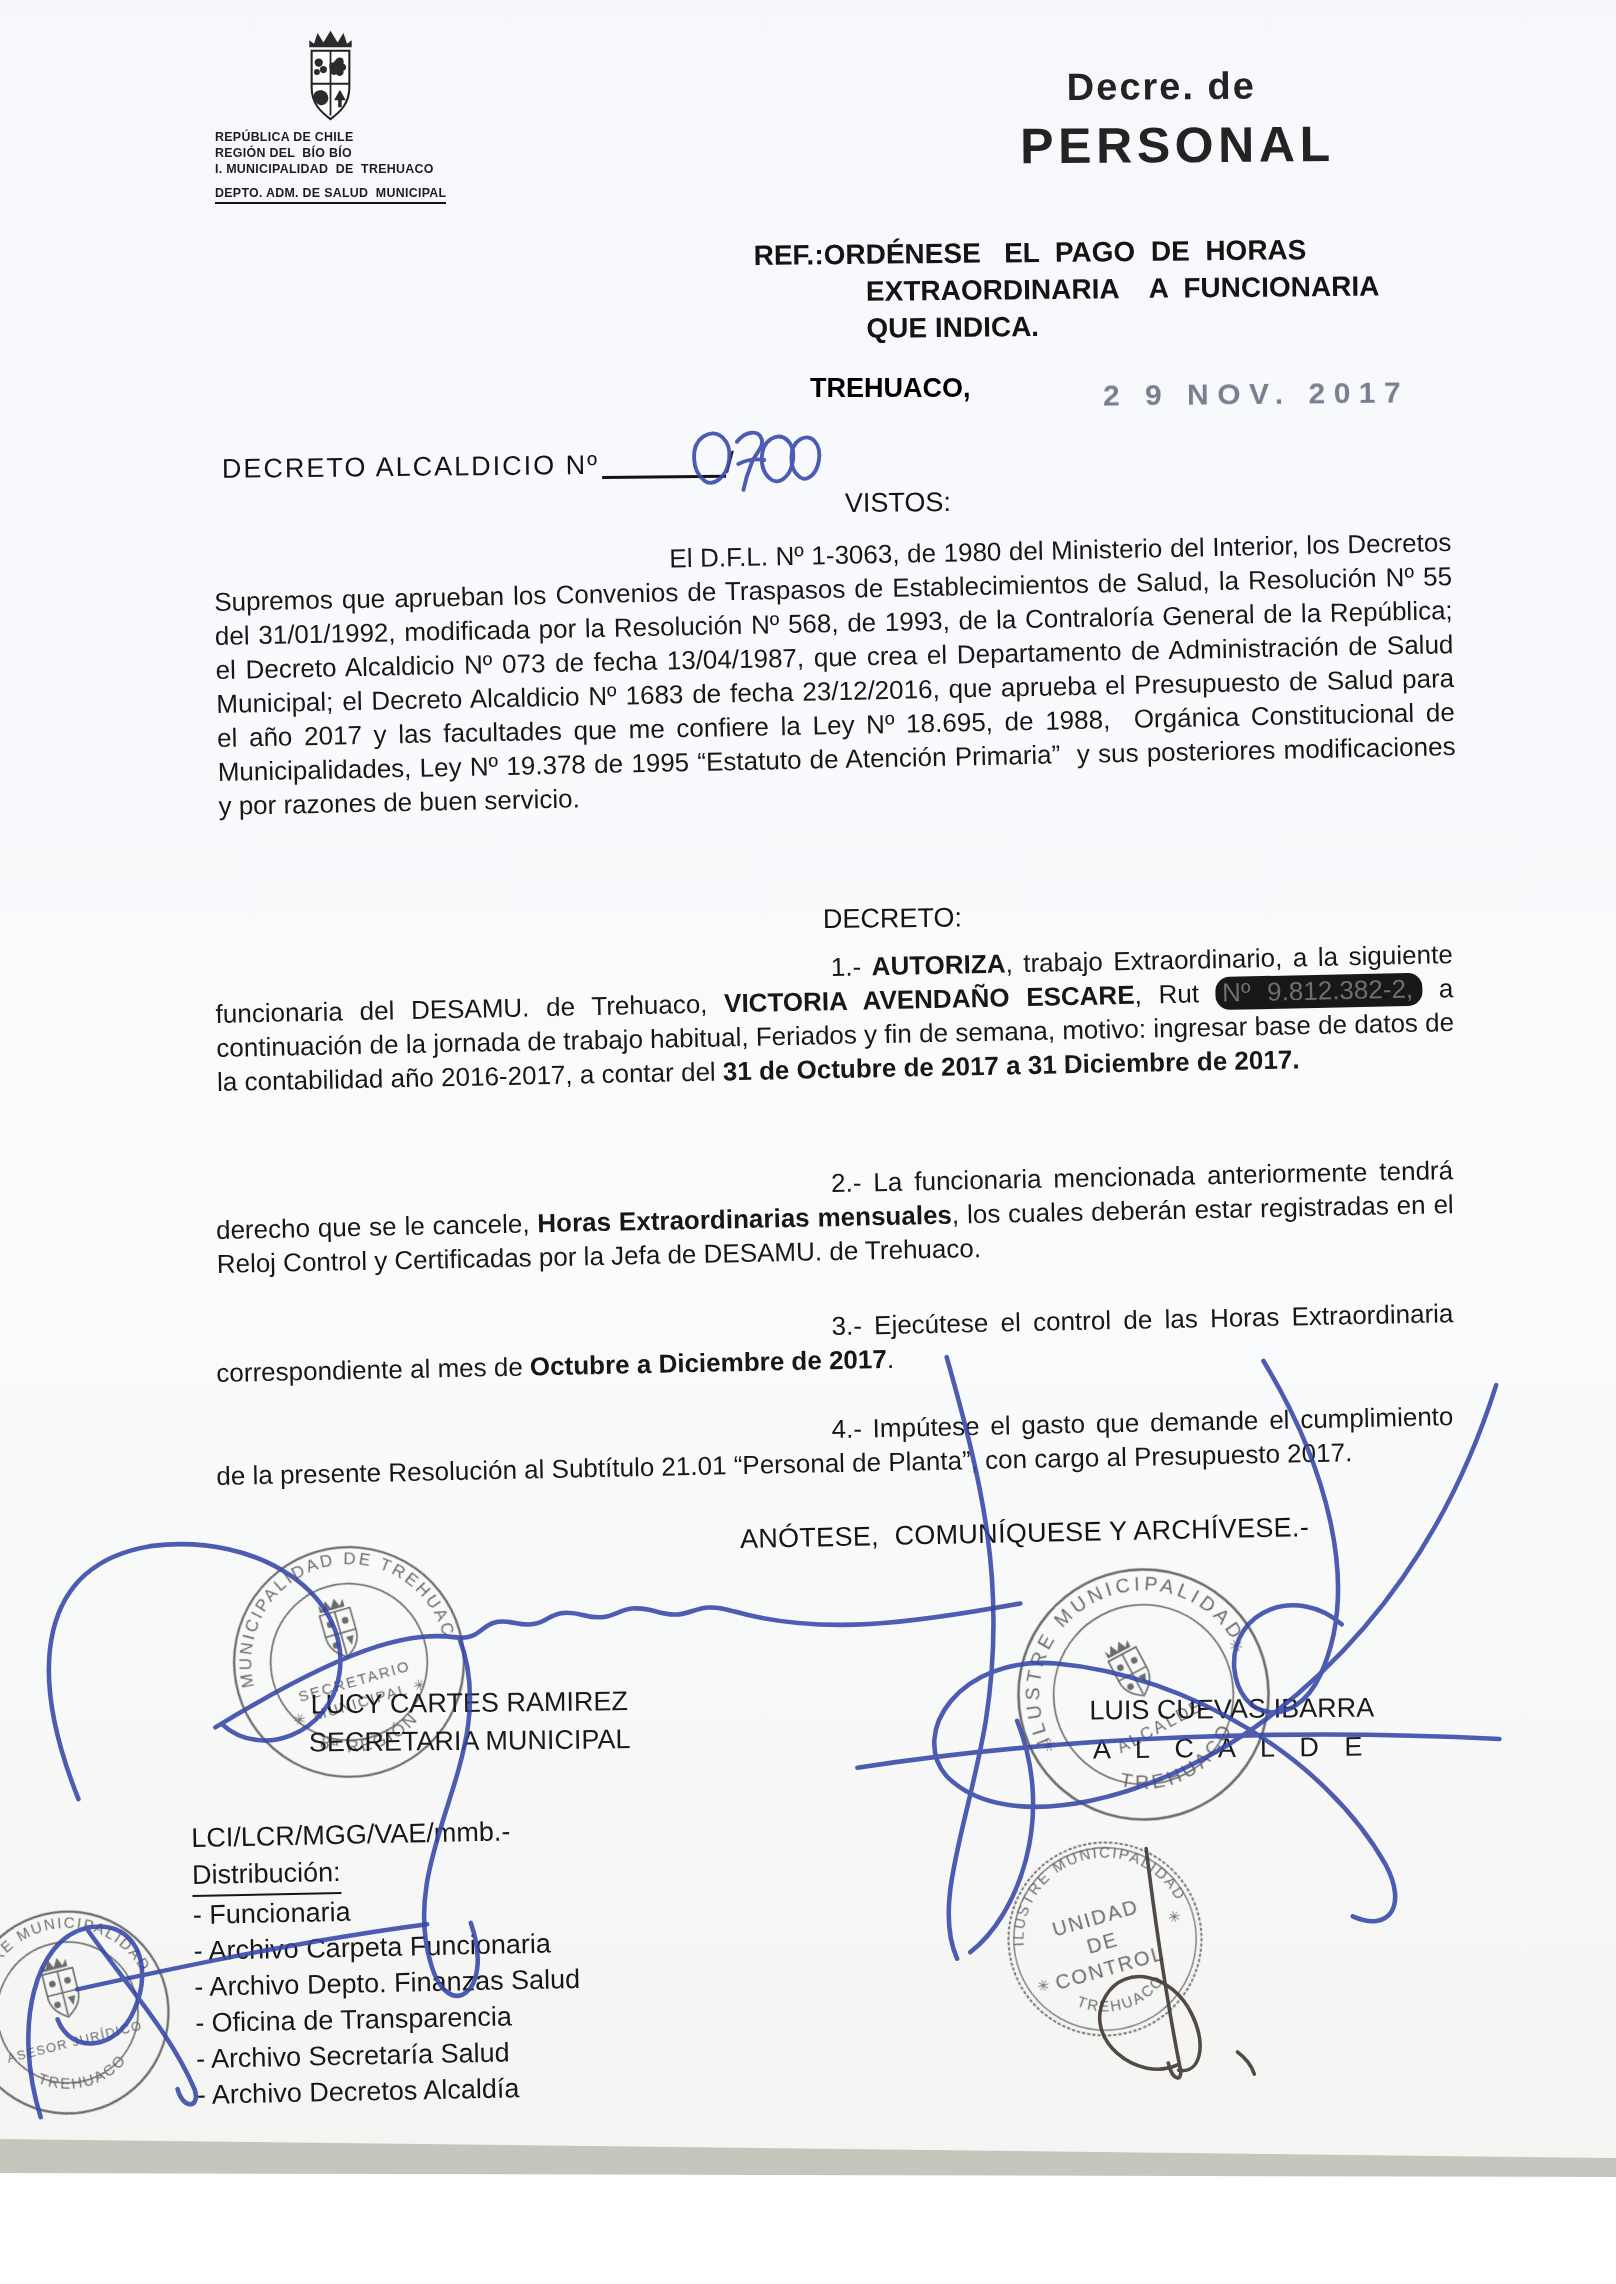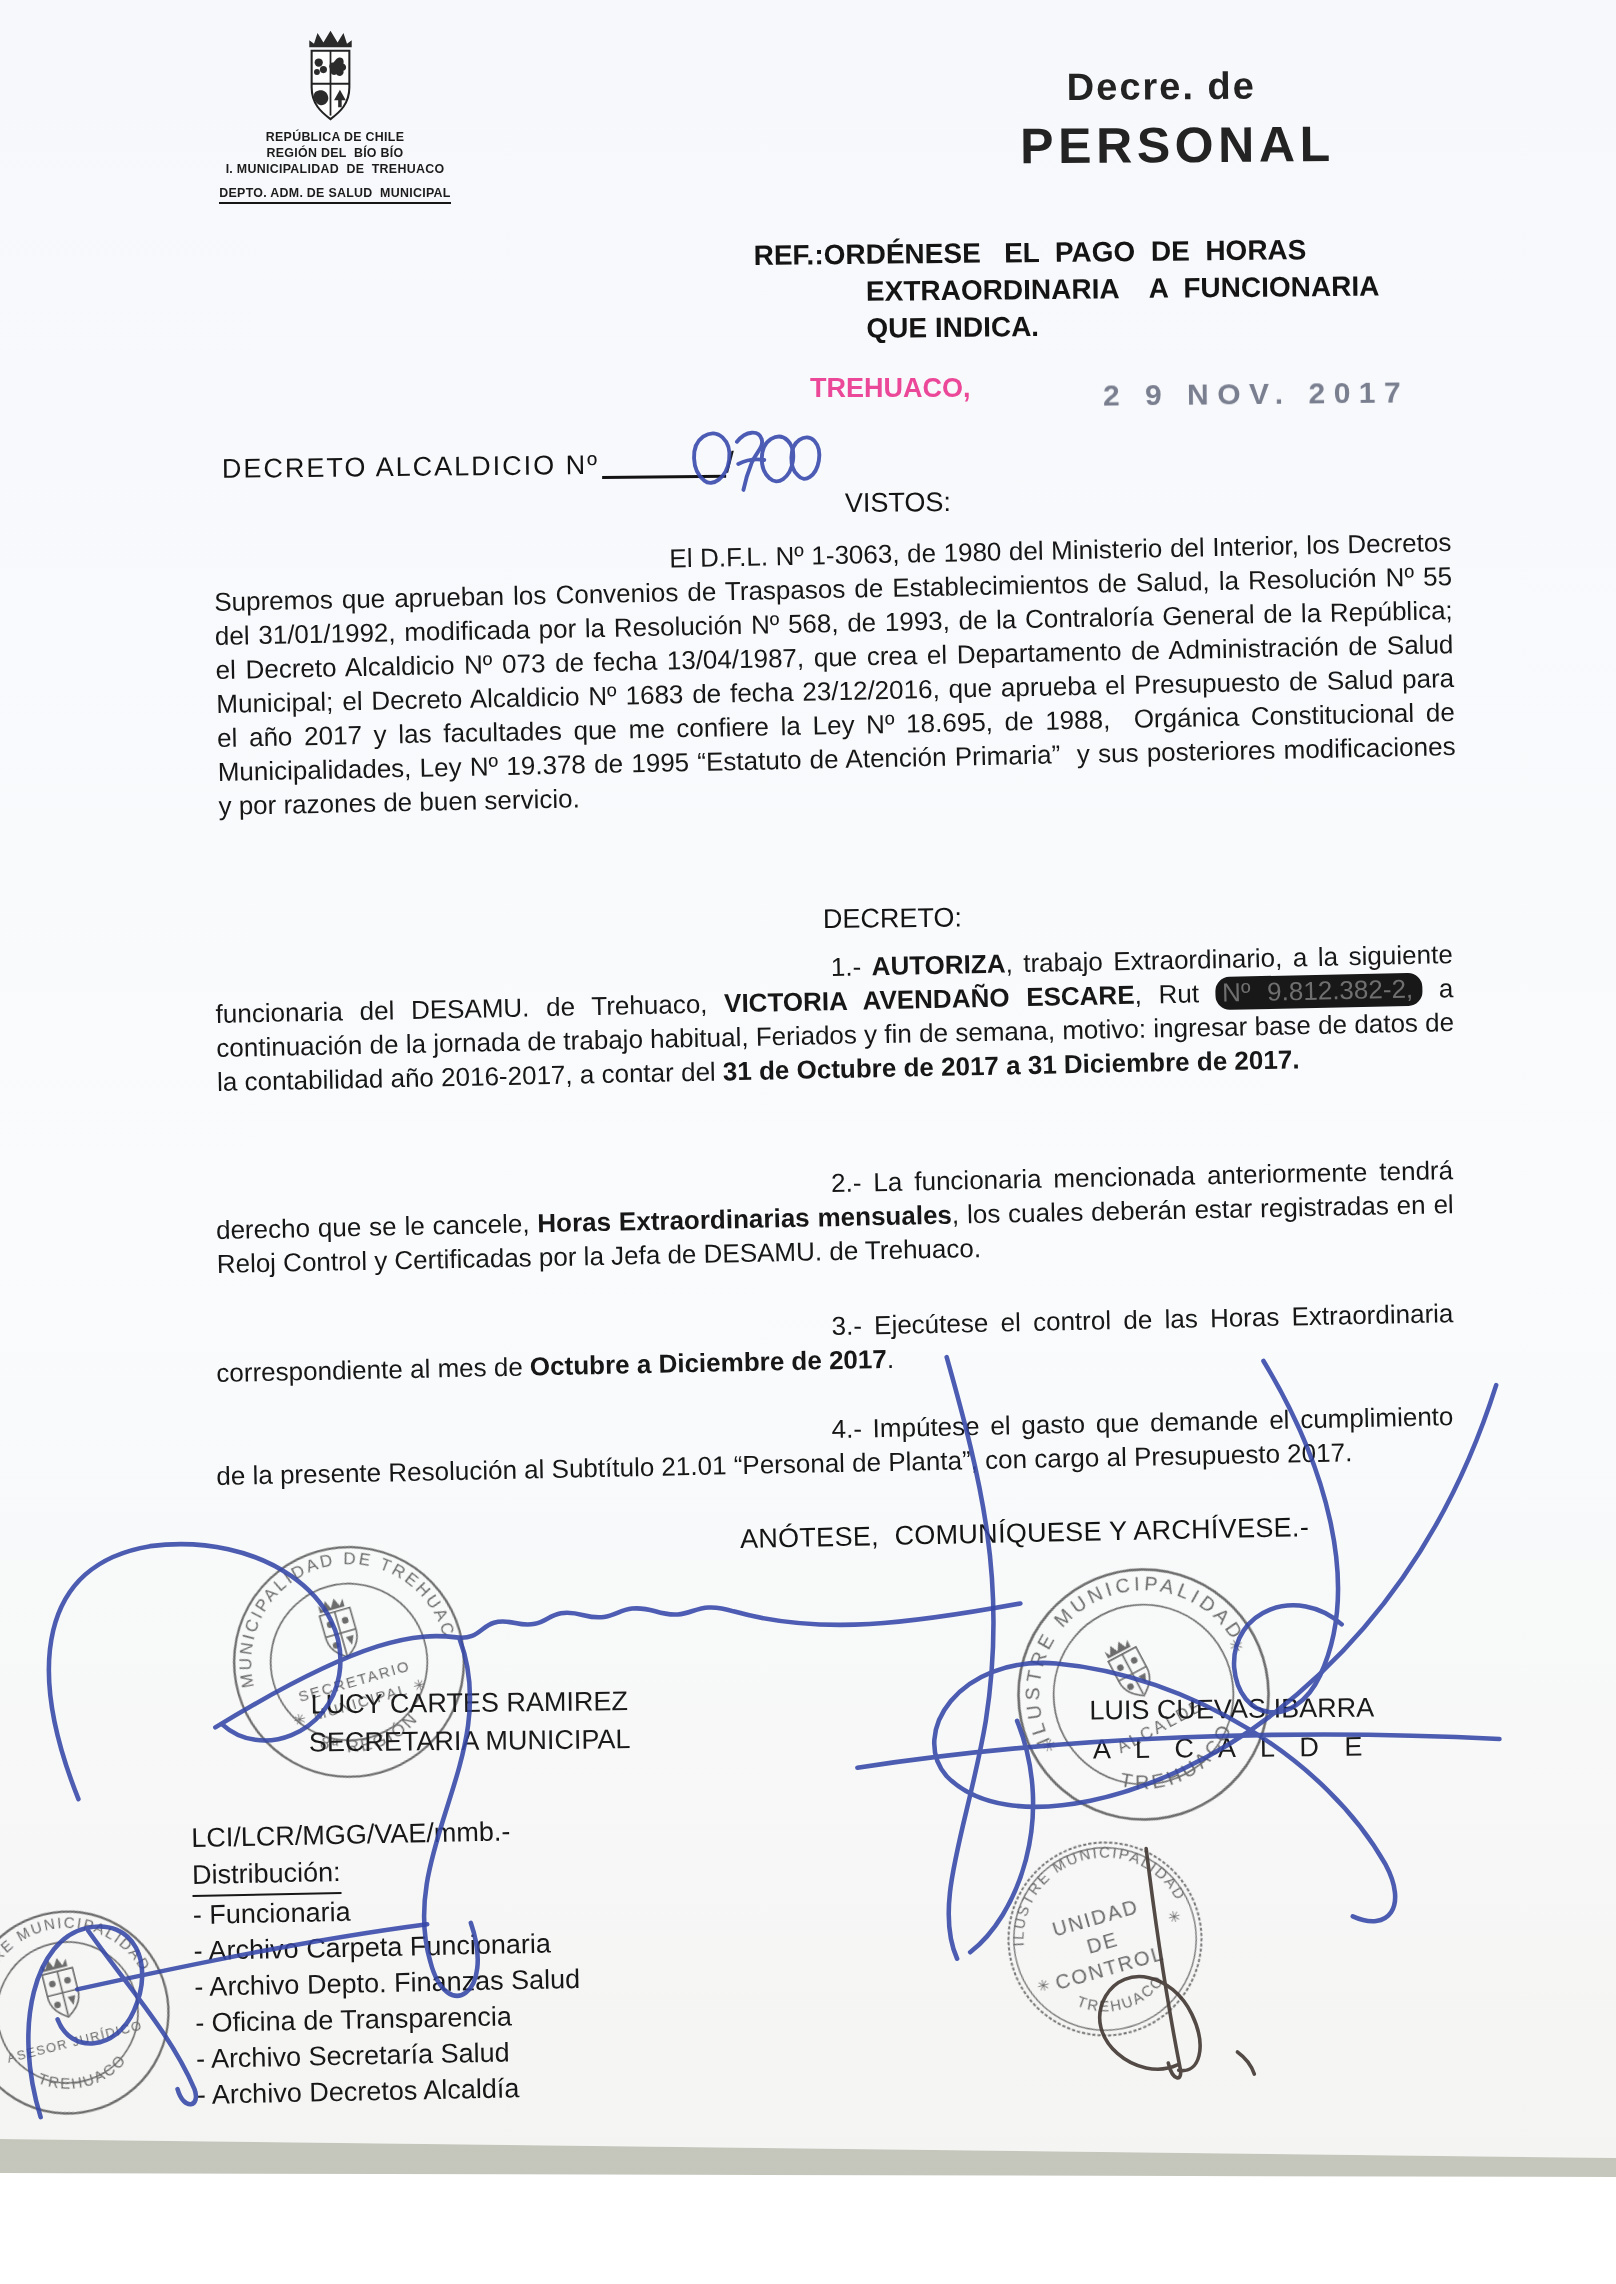--- a/index.html
+++ b/index.html
@@ -18,33 +18,33 @@
     position:absolute;inset:0;
     background:linear-gradient(180deg,#a9aea3,#c6c8bd);
     clip-path:polygon(0 2139px,1617px 2158px,1617px 2177px,0 2173px);
   }
   .abs{position:absolute;}
   .pre{white-space:pre-wrap;}
   .tilt1{transform:rotate(-1.2deg);transform-origin:left center;}
   .tilt06{transform:rotate(-0.6deg);transform-origin:left center;}
 
   
-  .org-block{left:215px;top:129px;width:240px;text-align:center;font-size:12.4px;line-height:16px;letter-spacing:0.3px;font-weight:bold;color:#1c1c1c;}
+  .org-block{left:215px;top:129px;width:240px;font-size:12.4px;line-height:16px;letter-spacing:0.3px;font-weight:bold;color:#1c1c1c;}
   .org-line4{display:inline-block;border-bottom:2px solid #161616;padding-bottom:0.7px;margin-top:8px;}
 
   
   .type-stamp{left:1020px;top:65px;width:365px;color:#232323;transform:rotate(-.4deg);}
   .type-line1{font-size:38px;letter-spacing:2px;font-weight:bold;margin-left:47px;}
   .type-line2{font-size:50px;letter-spacing:4.6px;font-weight:bold;margin-top:7.8px;}
 
   
   .ref-block{left:754px;top:237px;width:717px;font-size:28px;line-height:37px;font-weight:bold;color:#141414;}
   .ref-l2,.ref-l3{margin-left:112px;}
 
-  .dateline{left:810px;top:373px;font-size:27px;font-weight:bold;color:#ec4899;}
+  .dateline{left:810px;top:373px;font-size:27px;font-weight:bold;color:#000000;}
   .date-stamp{
     left:1103px;top:377px;font-size:30px;font-weight:bold;letter-spacing:8.5px;
     color:#7a7f90;transform:rotate(-.6deg);filter:blur(0.3px);
   }
 
   .decree-line{left:222px;top:450px;font-size:27px;letter-spacing:2px;color:#141414;white-space:nowrap;}
   .num-underline{display:inline-block;width:124px;border-bottom:3.3px solid #131313;height:30px;vertical-align:-5.2px;margin-left:2.6px;}
   .decree-slash{font-size:30px;}
 
   .heading{font-size:27px;color:#141414;}

